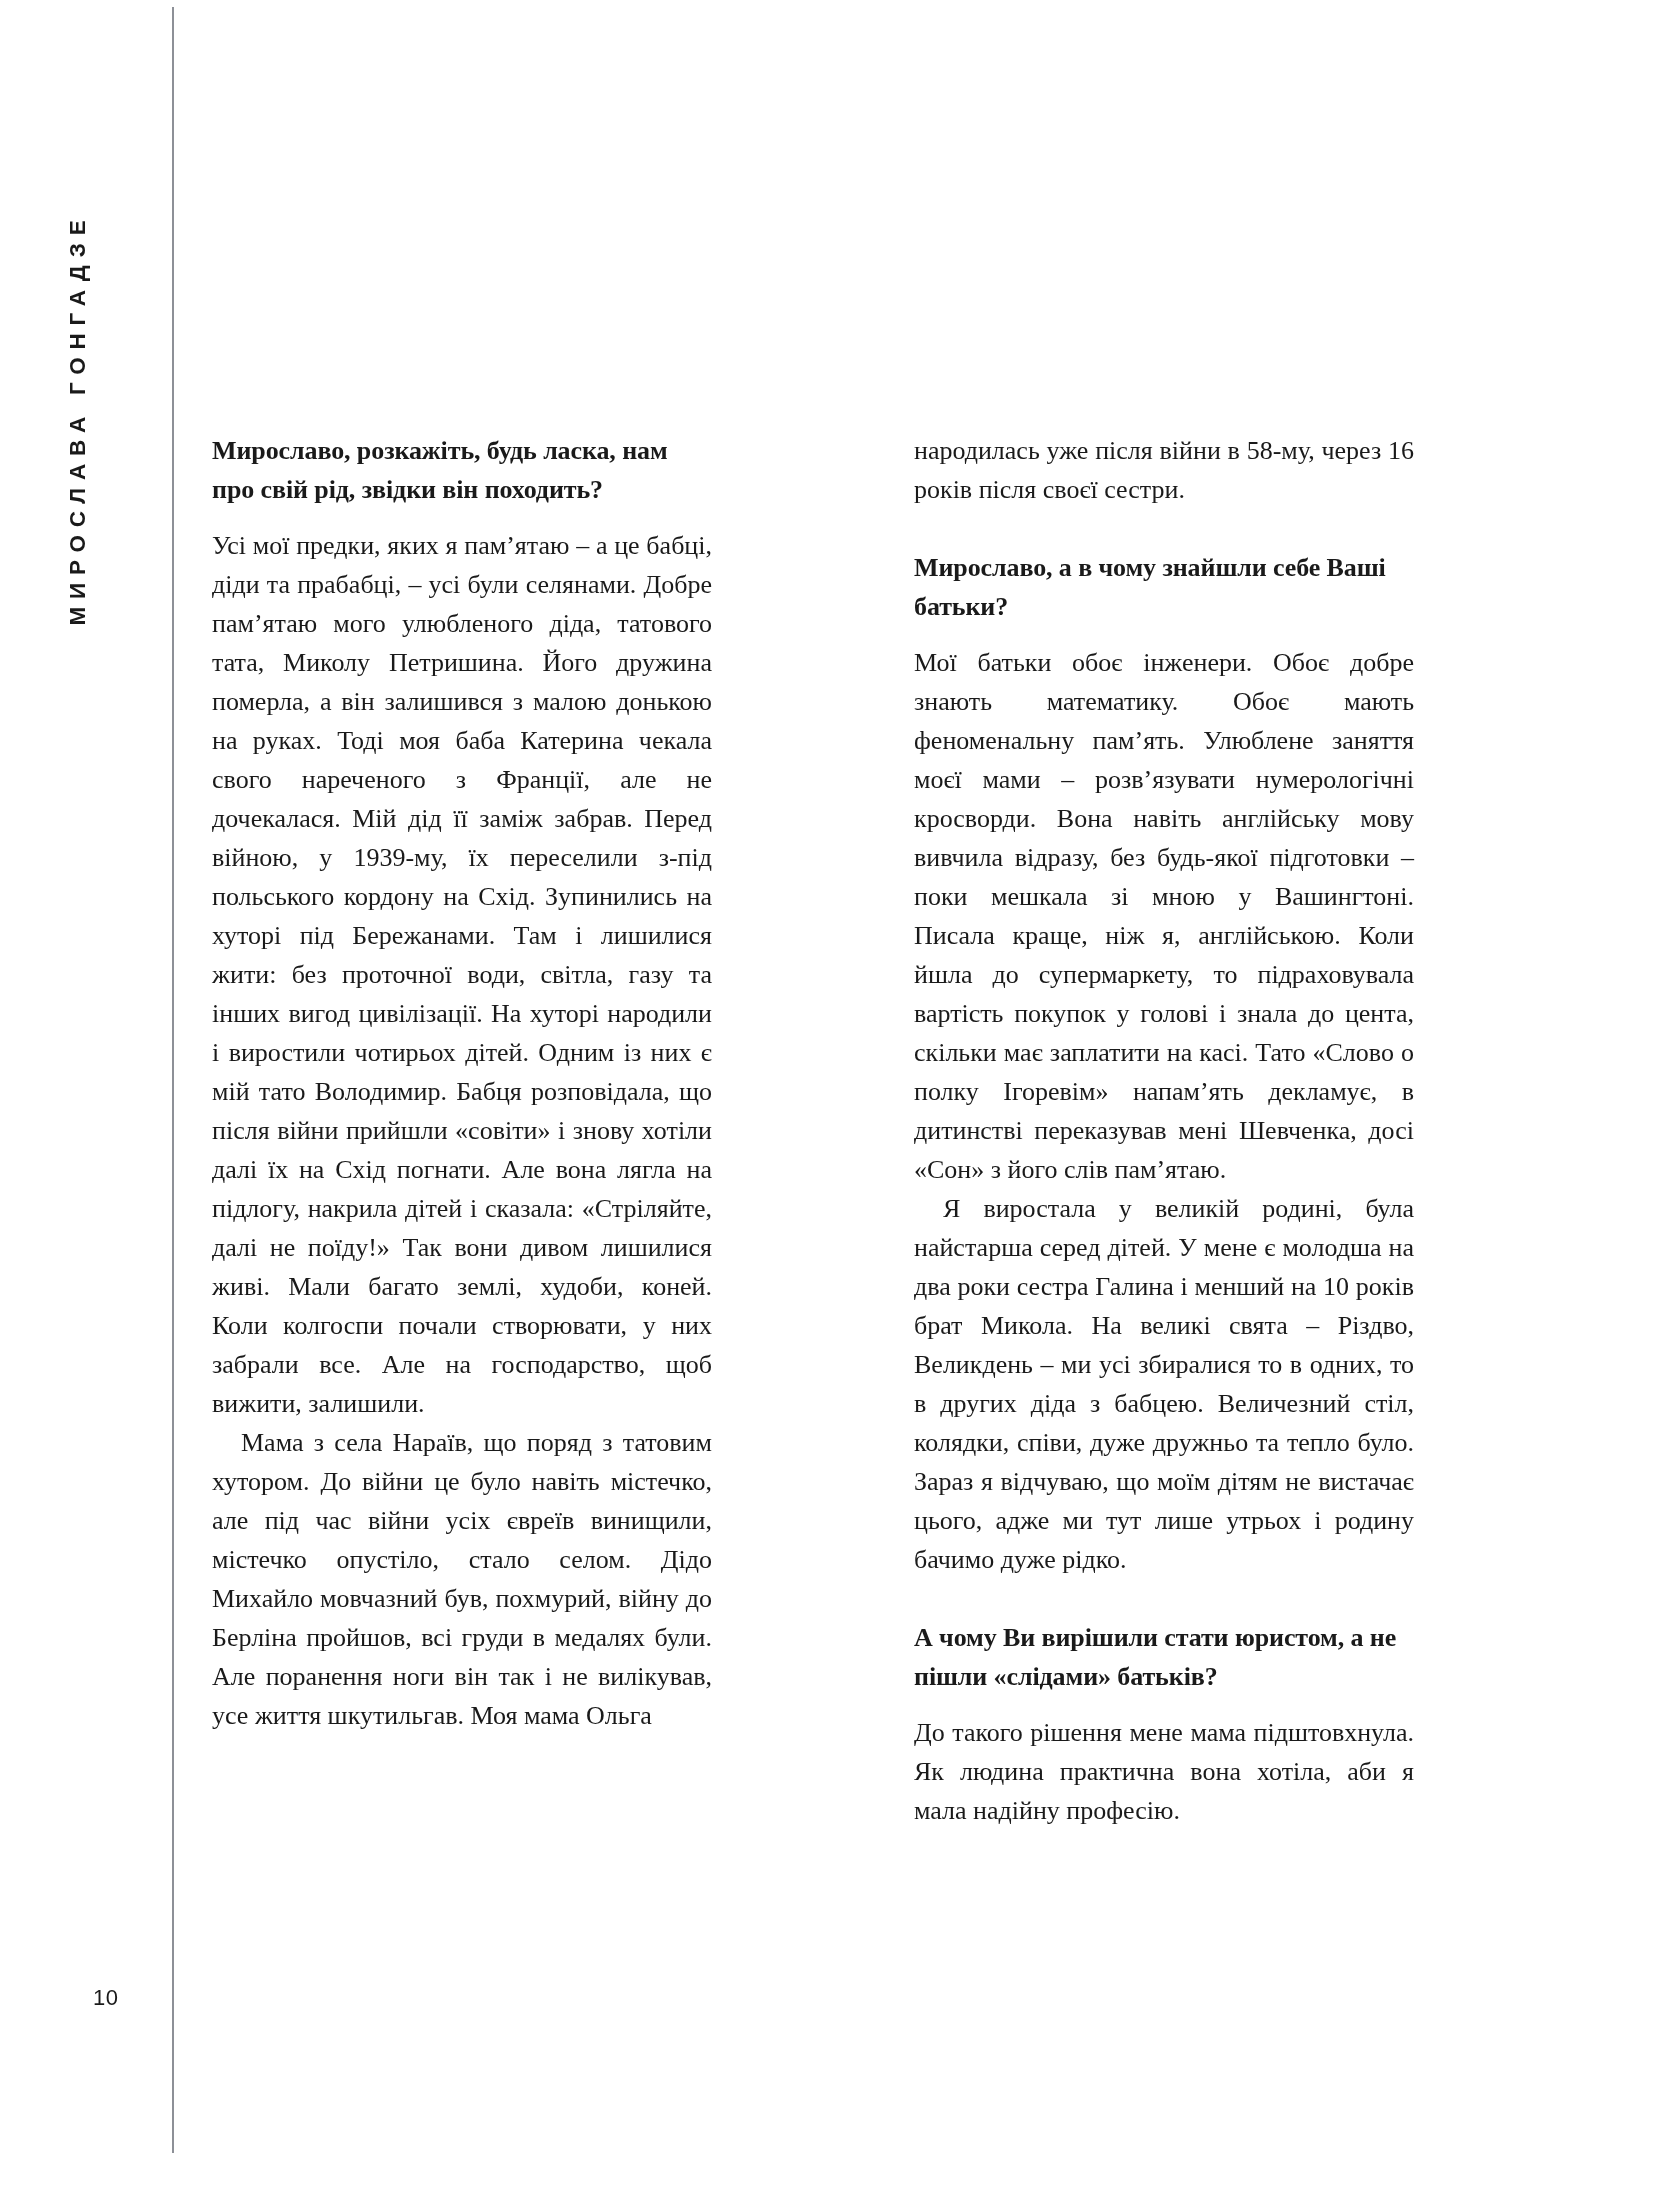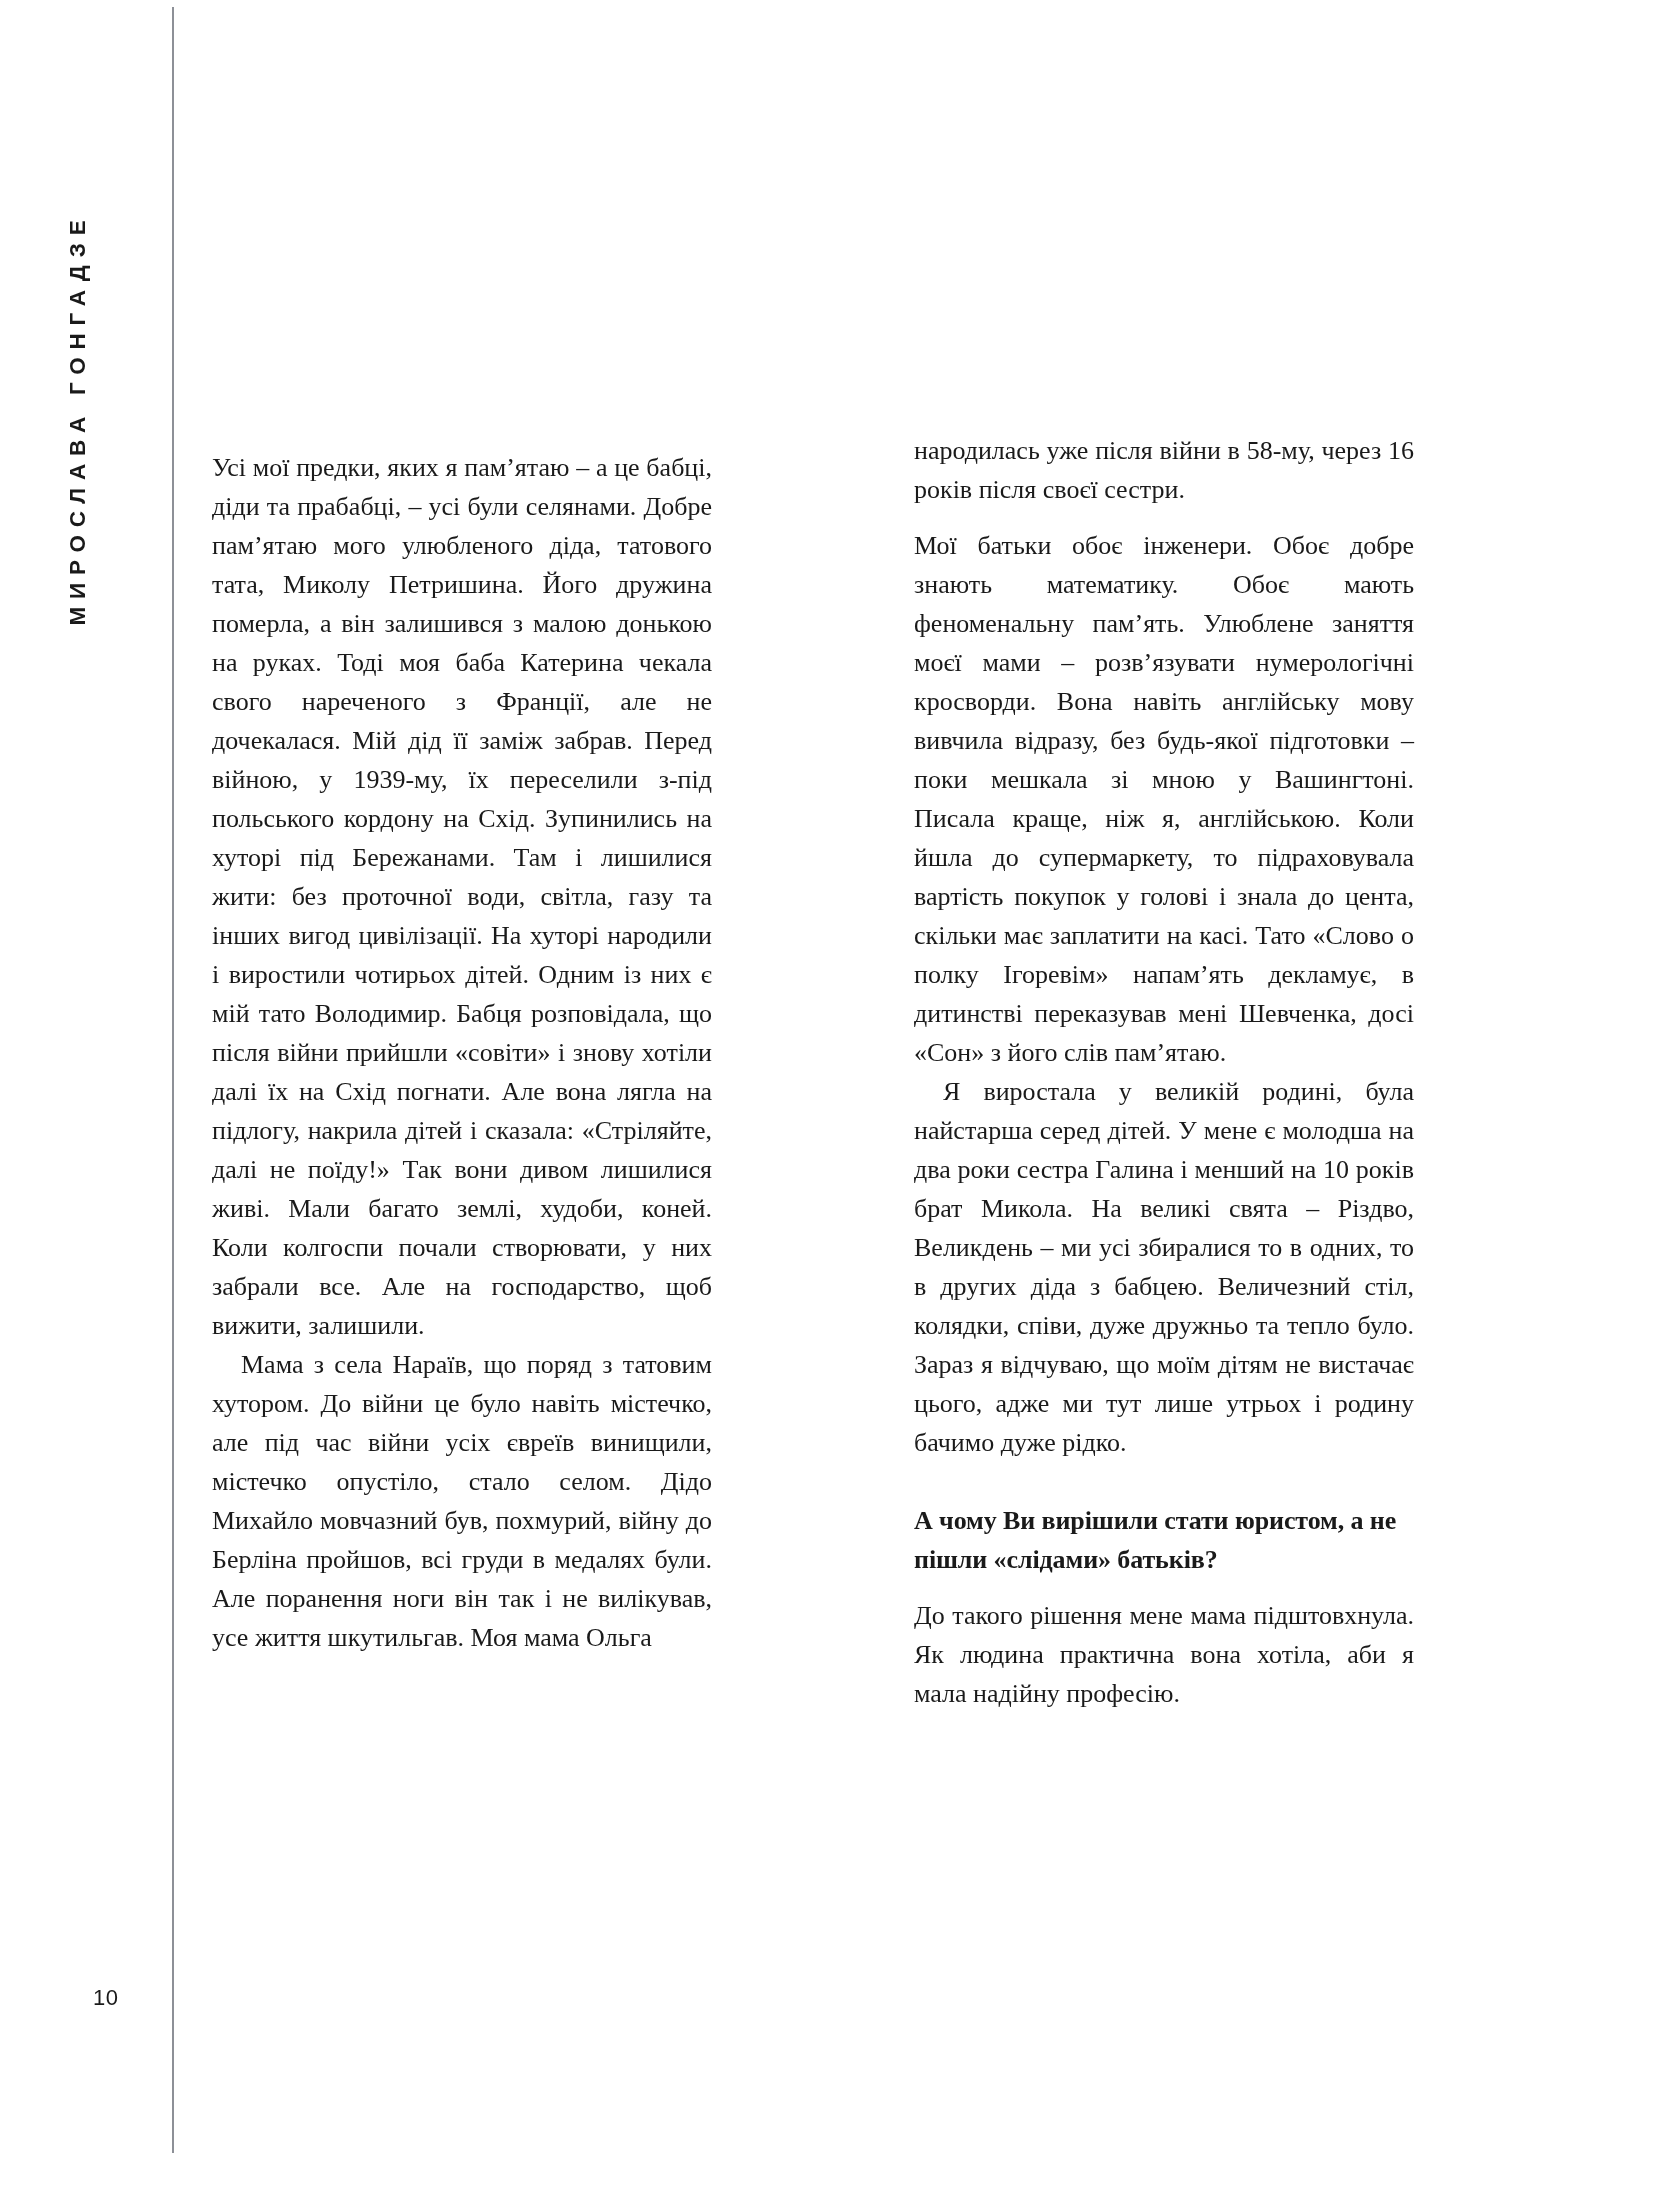--- a/index.html
+++ b/index.html
@@ -109,26 +109,28 @@
 
   <div class="running-head">
     <div class="rh-text">МИРОСЛАВА ГОНГАДЗЕ</div>
   </div>
 
   <div class="folio">10</div>
 
   <div class="body-area">
 
     <div class="column col-left">
+      <p class="qhead">Мирославо, розкажіть, будь ласка, нам про свій рід, звідки він походить?</p>
       <p class="para after-head lastline-left">Усі мої предки, яких я пам’ятаю – а це бабці, діди та прабабці, – усі були селянами. Добре пам’ятаю мого улюбленого діда, татового тата, Миколу Петришина. Його дружина померла, а він залишився з малою донькою на руках. Тоді моя баба Катерина чекала свого нареченого з Франції, але не дочекалася. Мій дід її заміж забрав. Перед війною, у 1939-му, їх переселили з-під польського кордону на Схід. Зупинились на хуторі під Бережанами. Там і лишилися жити: без проточної води, світла, газу та інших вигод цивілізації. На хуторі народили і виростили чотирьох дітей. Одним із них є мій тато Володимир. Бабця розповідала, що після війни прийшли «совіти» і знову хотіли далі їх на Схід погнати. Але вона лягла на підлогу, накрила дітей і сказала: «Стріляйте, далі не поїду!» Так вони дивом лишилися живі. Мали багато землі, худоби, коней. Коли колгоспи почали створювати, у них забрали все. Але на господарство, щоб вижити, залишили.</p>
       <p class="para indented lastline-left">Мама з села Нараїв, що поряд з татовим хутором. До війни це було навіть містечко, але під час війни усіх євреїв винищили, містечко опустіло, стало селом. Дідо Михайло мовчазний був, похмурий, війну до Берліна пройшов, всі груди в медалях були. Але поранення ноги він так і не вилікував, усе життя шкутильгав. Моя мама Ольга</p>
     </div>
 
     <div class="column col-right">
       <p class="para lastline-left">народилась уже після війни в 58-му, через 16 років після своєї сестри.</p>
+      <p class="qhead spaced-above">Мирославо, а в чому знайшли себе Ваші батьки?</p>
       <p class="para after-head lastline-left">Мої батьки обоє інженери. Обоє добре знають математику. Обоє мають феноменальну пам’ять. Улюблене заняття моєї мами – розв’язувати нумерологічні кросворди. Вона навіть англійську мову вивчила відразу, без будь-якої підготовки – поки мешкала зі мною у Вашингтоні. Писала краще, ніж я, англійською. Коли йшла до супермаркету, то підраховувала вартість покупок у голові і знала до цента, скільки має заплатити на касі. Тато «Слово о полку Ігоревім» напам’ять декламує, в дитинстві переказував мені Шевченка, досі «Сон» з його слів пам’ятаю.</p>
       <p class="para indented lastline-left">Я виростала у великій родині, була найстарша серед дітей. У мене є молодша на два роки сестра Галина і менший на 10 років брат Микола. На великі свята – Різдво, Великдень – ми усі збиралися то в одних, то в других діда з бабцею. Величезний стіл, колядки, співи, дуже дружньо та тепло було. Зараз я відчуваю, що моїм дітям не вистачає цього, адже ми тут лише утрьох і родину бачимо дуже рідко.</p>
       <p class="qhead spaced-above">А чому Ви вирішили стати юристом, а не пішли «слідами» батьків?</p>
       <p class="para after-head lastline-left">До такого рішення мене мама підштовхнула. Як людина практична вона хотіла, аби я мала надійну професію.</p>
     </div>
 
   </div>
 </div>
 
 

